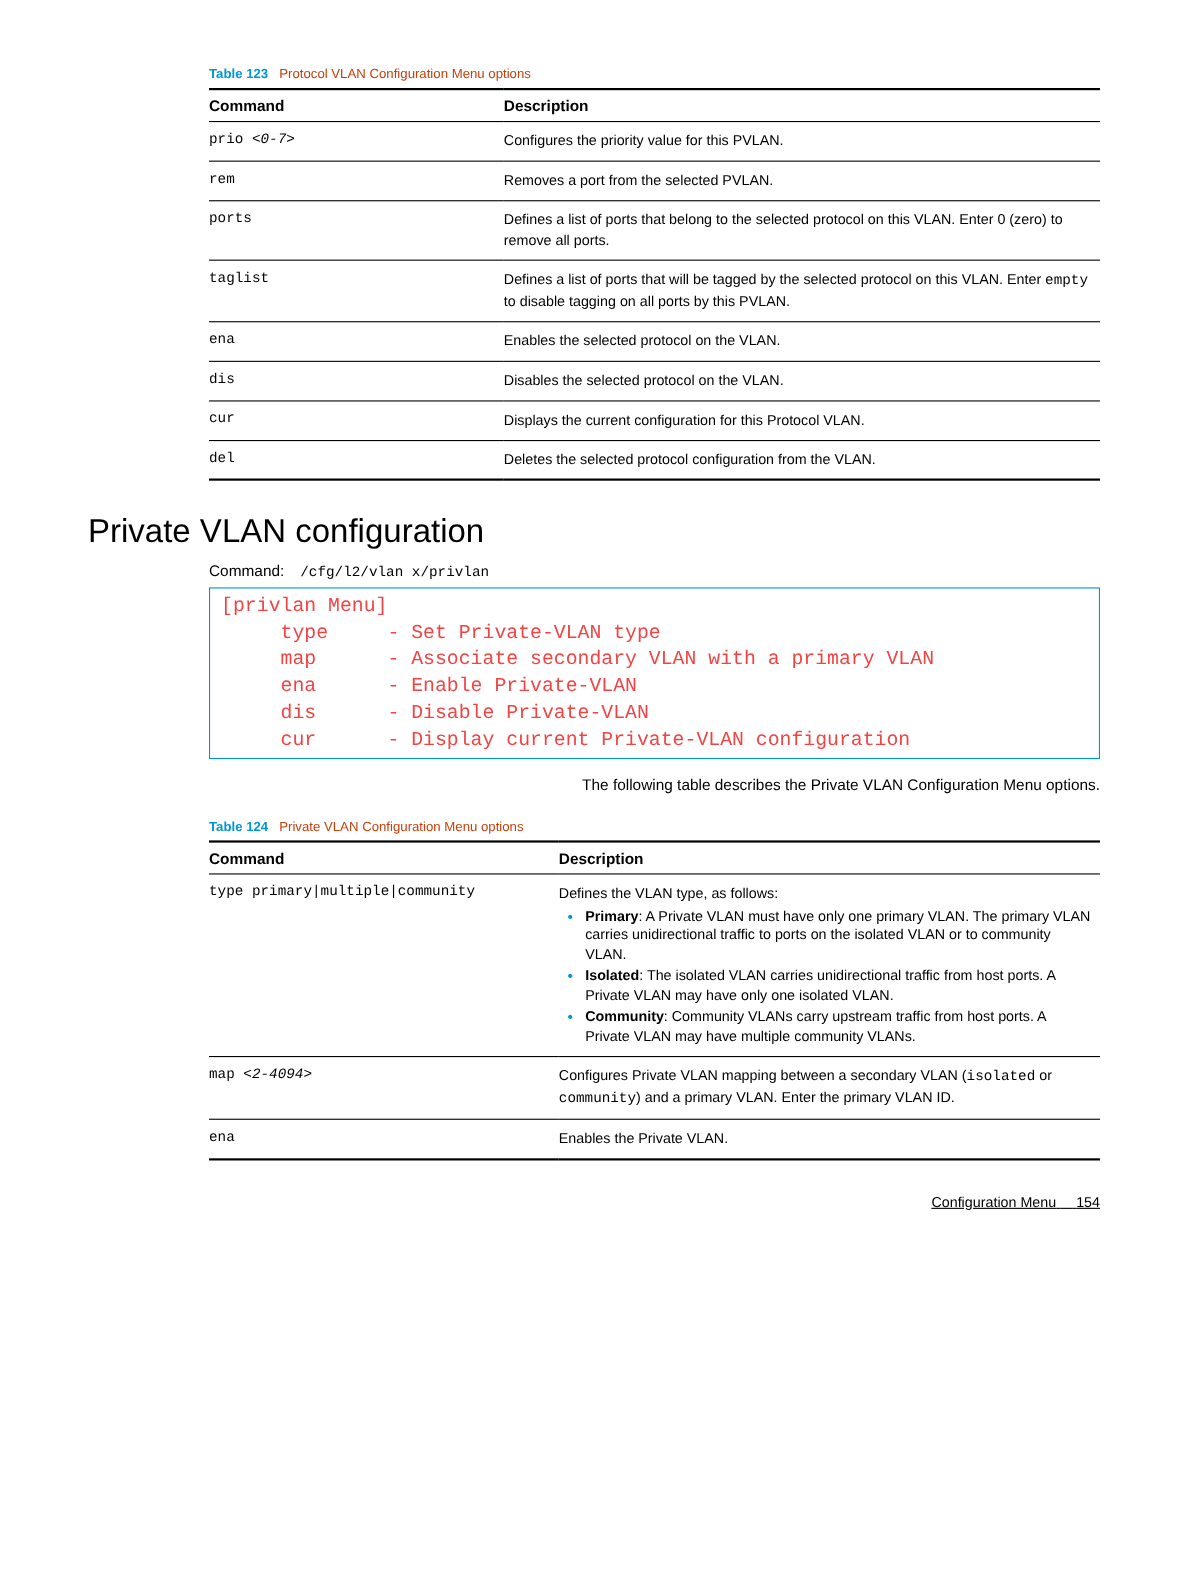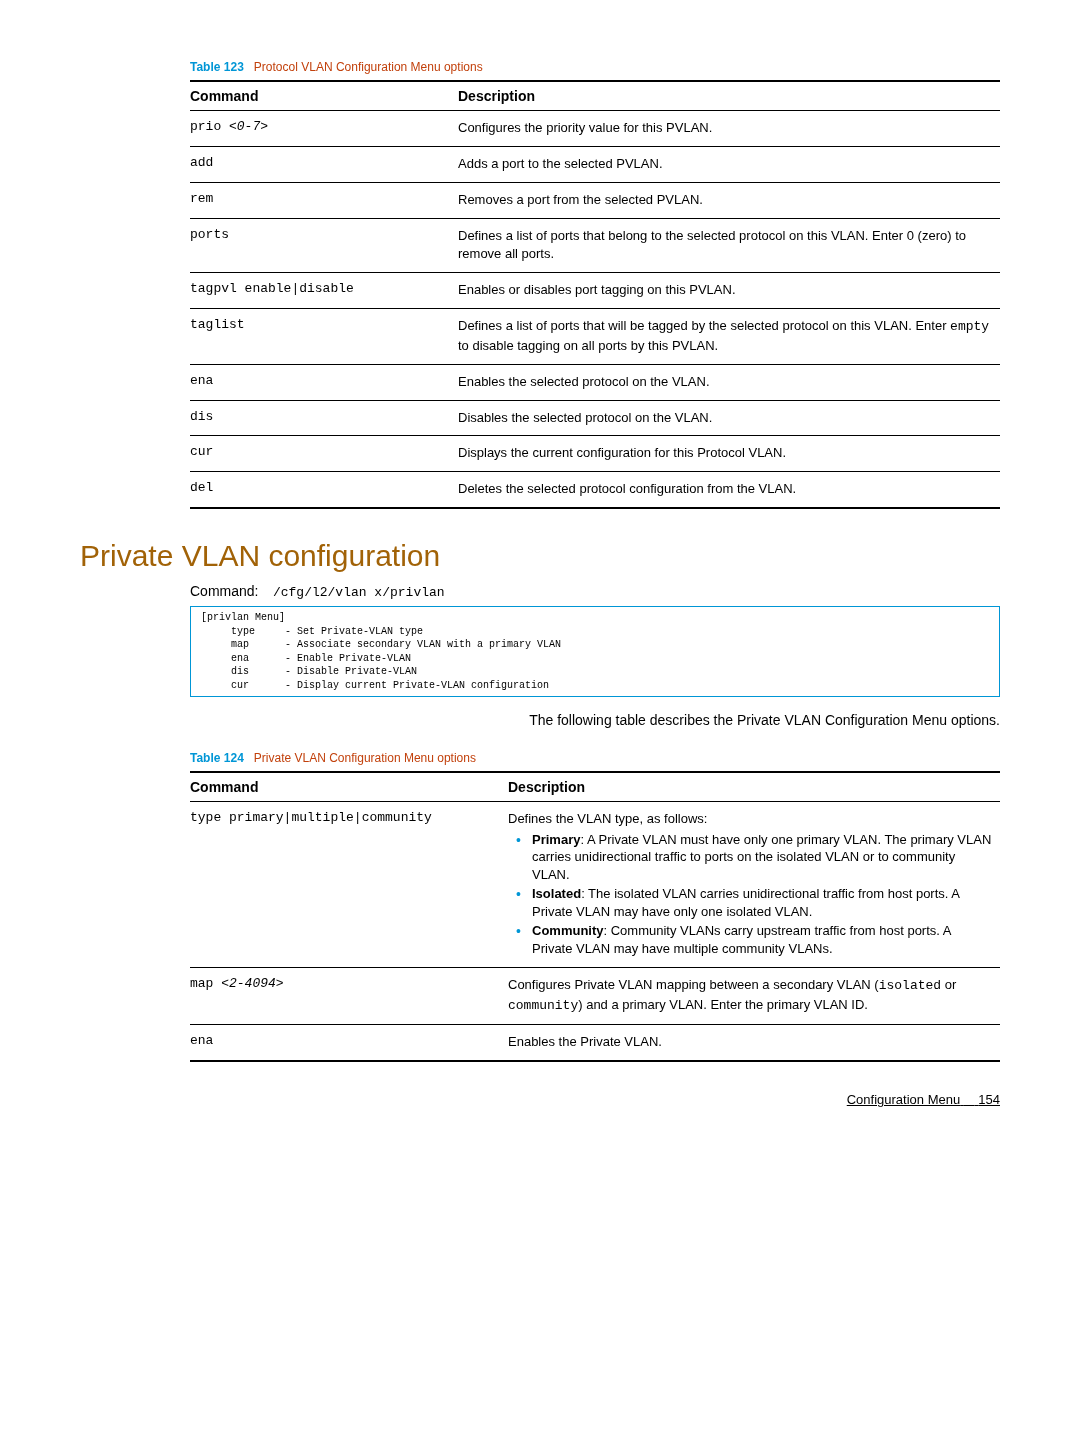--- a/index.html
+++ b/index.html
@@ -36,37 +36,37 @@
     padding: 8px 8px 8px 0;
     border-bottom: 1px solid #000;
     vertical-align: top;
   }
   table.opts tr:last-child td { border-bottom: none; }
   td.cmd-cell { width: 260px; font-family: "Courier New", monospace; font-size: 13px; }
   .table124 td.cmd-cell { width: 310px; }
   .mono-inline { font-family: "Courier New", monospace; }
   .italic-mono { font-family: "Courier New", monospace; font-style: italic; }
   h1.section-title {
-    color: #a16207;
+    color: #000000;
     font-weight: normal;
     font-size: 30px;
     margin: 20px 0 10px 0;
   }
   .cmd-line { margin-left: 110px; margin-bottom: 6px; }
   .cmd-line .cmd-label { font-weight: normal; font-size: 14px; text-align: right; }
   .menu-box {
     margin-left: 110px;
     border: 1px solid #0096d6;
     padding: 4px 10px;
     font-family: "Courier New", monospace;
-    font-size: 10px;
+    font-size: 18px;
     white-space: pre;
     line-height: 1.35;
     margin-bottom: 14px;
-    color:#000000;
+    color:#ef4444;
     overflow:hidden;
   }
   .body-para { margin: 0 0 20px 110px; font-size: 14px; line-height: 1.4; text-align: right; }
   .table-block-indent { margin-left: 110px; }
   ul.bullets { margin: 2px 0 0 0; padding-left: 24px; list-style: none; }
   ul.bullets li { position: relative; padding-left: 0; margin-bottom: 2px; line-height:1.35;}
   ul.bullets li::before {
     content: "•";
     color: #0096d6;
     position: absolute;
@@ -91,34 +91,26 @@
         <th>Command</th>
         <th>Description</th>
       </tr>
     </thead>
     <tbody>
       <tr>
         <td class="cmd-cell"><span>prio </span><span class="italic-mono">&lt;0-7&gt;</span></td>
         <td class="desc-cell">Configures the priority value for this PVLAN.</td>
       </tr>
       <tr>
-        <td class="cmd-cell">add</td>
-        <td class="desc-cell">Adds a port to the selected PVLAN.</td>
-      </tr>
-      <tr>
         <td class="cmd-cell">rem</td>
         <td class="desc-cell">Removes a port from the selected PVLAN.</td>
       </tr>
       <tr>
         <td class="cmd-cell">ports</td>
         <td class="desc-cell">Defines a list of ports that belong to the selected protocol on this VLAN. Enter 0 (zero) to remove all ports.</td>
-      </tr>
-      <tr>
-        <td class="cmd-cell">tagpvl enable|disable</td>
-        <td class="desc-cell">Enables or disables port tagging on this PVLAN.</td>
       </tr>
       <tr>
         <td class="cmd-cell">taglist</td>
         <td class="desc-cell"><span>Defines a list of ports that will be tagged by the selected protocol on this VLAN. Enter </span><span class="mono-inline">empty</span><span> to disable tagging on all ports by this PVLAN.</span></td>
       </tr>
       <tr>
         <td class="cmd-cell">ena</td>
         <td class="desc-cell">Enables the selected protocol on the VLAN.</td>
       </tr>
       <tr>

